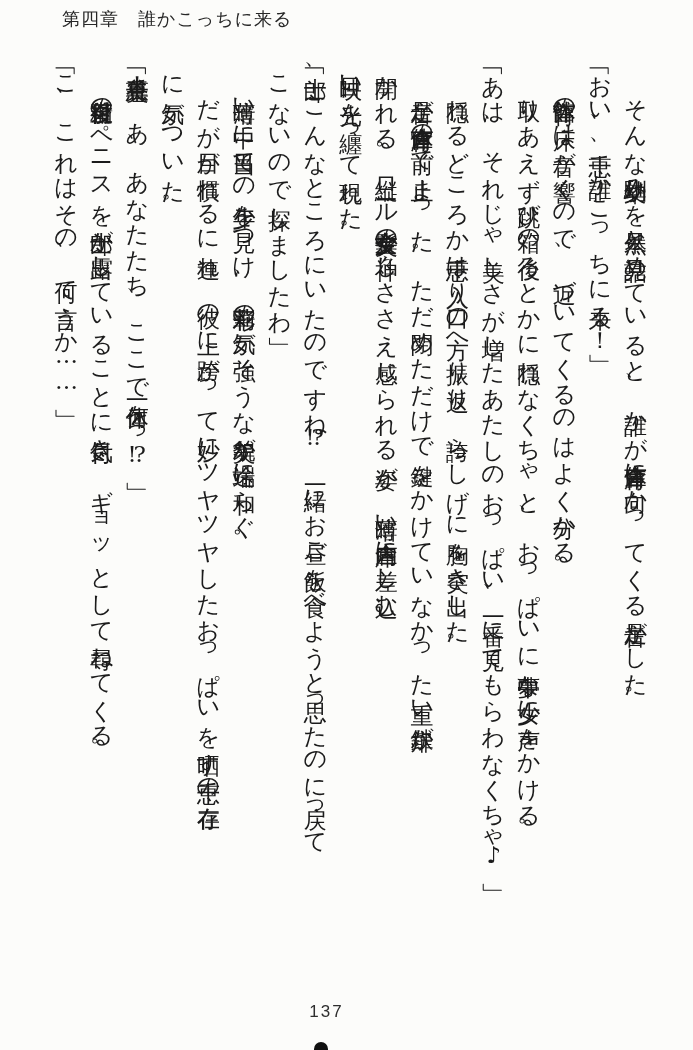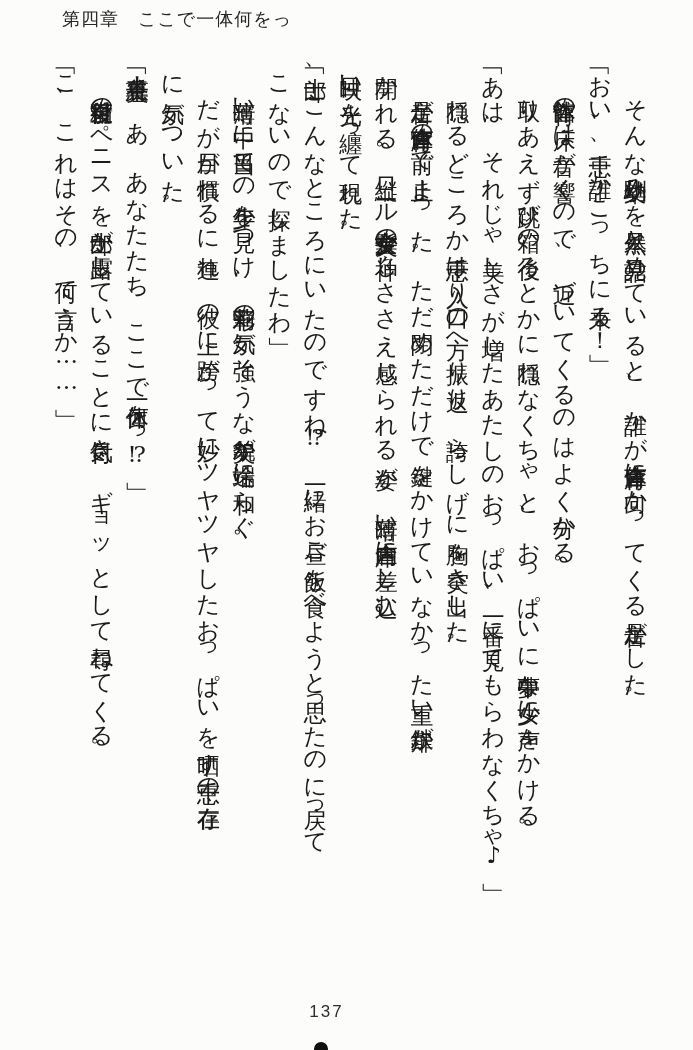--- a/index.html
+++ b/index.html
@@ -64,21 +64,21 @@
     left: 314px;
     width: 14px;
     height: 14px;
     background: #101010;
     border-radius: 50%;
   }
 </style>
 </head>
 <body>
 
-<div class="chapter-header">第四章　ここで一体何をっ</div>
+<div class="chapter-header">第四章　誰かこっちに来る</div>
 
 <div class="text-area">
   <div class="text-line indent">そんな幼馴染みを呆然と見詰めていると、誰かが体育倉庫に向かってくる足音がした。</div>
   <div class="text-line">「おい、千恵、誰かこっちに来る！」</div>
   <div class="text-line indent">体育館の床は音が響くので、近づいてくるのはよく分かる。</div>
   <div class="text-line indent">取りあえず跳び箱の後ろとかに隠れなくちゃと、おっぱいに夢中な少女に声をかける。</div>
   <div class="text-line">「あは、それじゃ美しさが増したあたしのおっぱい、一番に見てもらわなくちゃ♪」</div>
   <div class="text-line indent">隠れるどころか千恵は入り口の方へ振り返り、誇らしげに胸を突き出した。</div>
   <div class="text-line indent">足音が体育倉庫の前で止まった。ただ閉めただけで鍵をかけていなかった重い鉄扉が、</div>
   <div class="text-line">開かれる。縦ロール金髪美少女の神々しささえ感じられる姿が、薄暗い倉庫内に差し込む</div>

